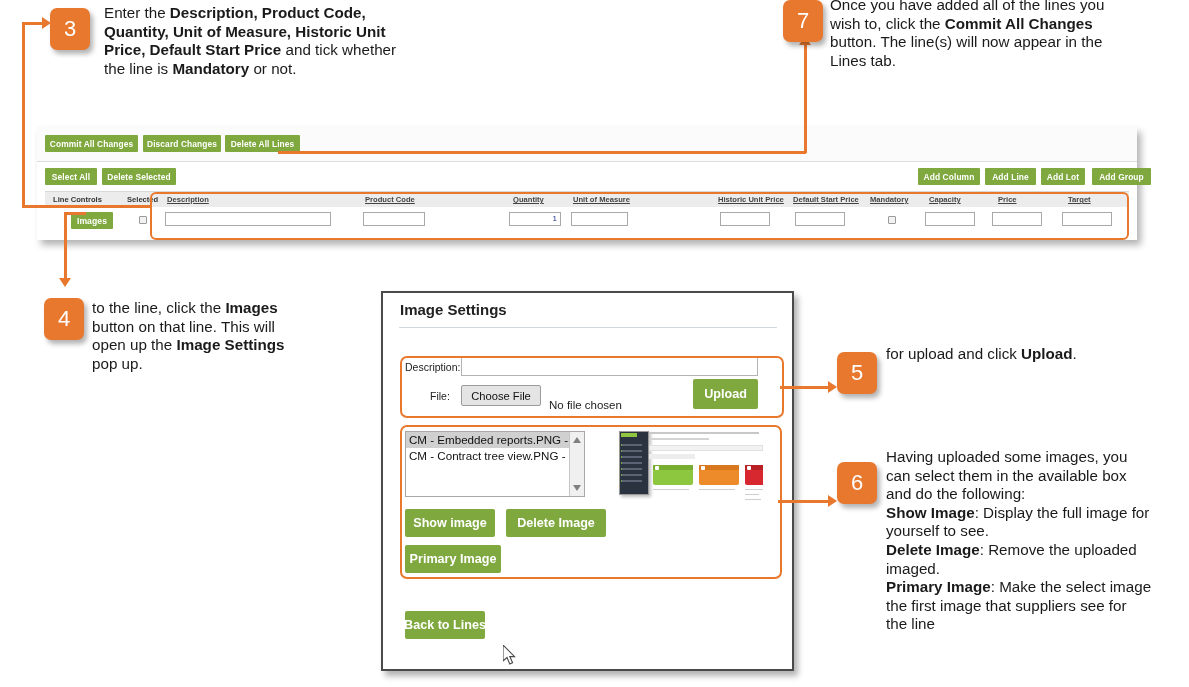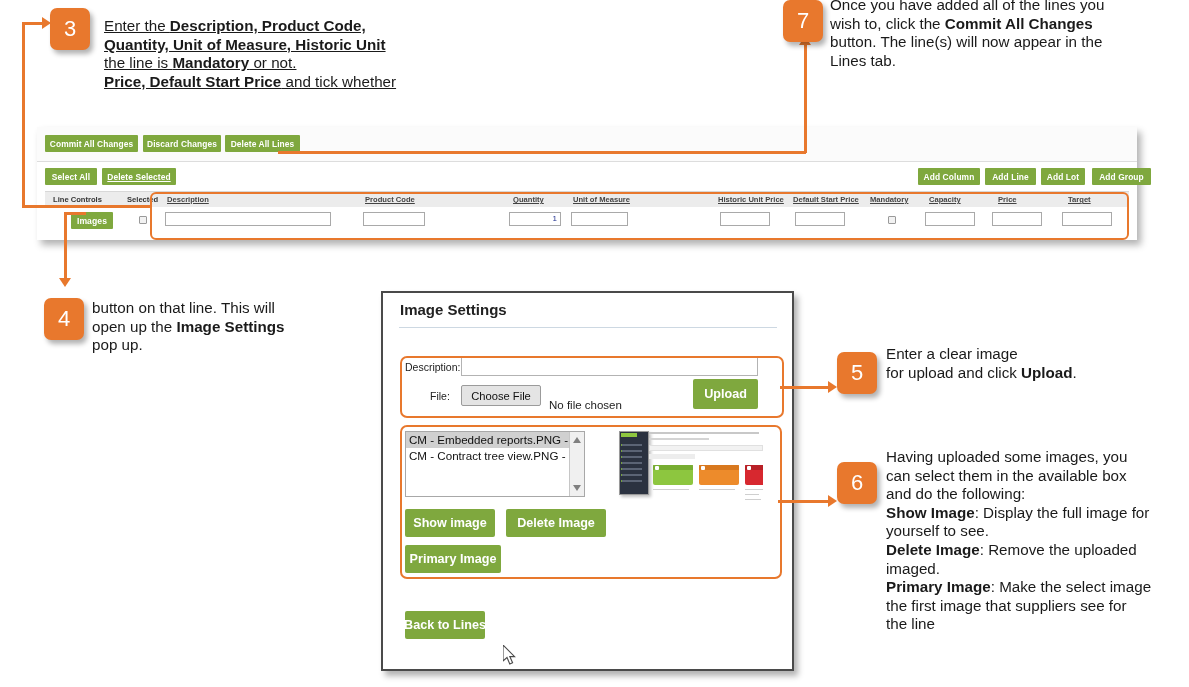--- a/index.html
+++ b/index.html
@@ -160,44 +160,44 @@
 
 <div class="abs" style="left:400px;top:356px;width:380px;height:58px;border:2.5px solid #E8782D;border-radius:7px;z-index:4;"></div>
 <div class="ln ln-h" style="left:780px;top:386px;width:52px;"></div>
 <div class="arrow arr-r" style="left:828px;top:381px;"></div>
 
 <div class="abs" style="left:400px;top:425px;width:378px;height:150px;border:2.5px solid #E8782D;border-radius:7px;z-index:4;"></div>
 <div class="ln ln-h" style="left:778px;top:500px;width:54px;"></div>
 <div class="arrow arr-r" style="left:828px;top:495px;"></div>
 
 <div class="step-badge" style="left:50px;top:8px;">3</div>
-<div class="step-text" style="left:104px;top:17px;width:350px;text-decoration:underline;">
+<div class="step-text" style="left:104px;top:4px;width:350px;">
   <div><span>Enter the </span><b>Description, Product Code,</b></div>
   <div><b>Quantity, Unit of Measure, Historic Unit</b></div>
+  <div><b>Price, Default Start Price</b><span> and tick whether</span></div>
   <div><span>the line is </span><b>Mandatory</b><span> or not.</span></div>
-  <div><b>Price, Default Start Price</b><span> and tick whether</span></div>
 </div>
 
 <div class="step-badge" style="left:783px;top:0px;">7</div>
 <div class="step-text" style="left:830px;top:-4px;width:355px;">
   <div><span>Once you have added all of the lines you</span></div>
   <div><span>wish to, click the </span><b>Commit All Changes</b></div>
   <div><span>button. The line(s) will now appear in the</span></div>
   <div><span>Lines tab.</span></div>
 </div>
 
 <div id="grid-panel">
   <div class="strip-top"></div>
 
   <div class="gbtn" style="left:8px;top:8px;width:93px;height:17px;">Commit All Changes</div>
   <div class="gbtn" style="left:106px;top:8px;width:78px;height:17px;">Discard Changes</div>
   <div class="gbtn" style="left:188px;top:8px;width:75px;height:17px;">Delete All Lines</div>
 
   <div class="gbtn" style="left:8px;top:41px;width:52px;height:17px;">Select All</div>
-  <div class="gbtn" style="left:65px;top:41px;width:74px;height:17px;text-decoration:underline;">Delete Selected</div>
+  <div class="gbtn" style="left:65px;top:41px;width:74px;height:17px;">Delete Selected</div>
 
   <div class="gbtn" style="left:881px;top:41px;width:62px;height:17px;">Add Column</div>
   <div class="gbtn" style="left:948px;top:41px;width:51px;height:17px;">Add Line</div>
   <div class="gbtn" style="left:1004px;top:41px;width:44px;height:17px;">Add Lot</div>
   <div class="gbtn" style="left:1055px;top:41px;width:59px;height:17px;">Add Group</div>
 
   <div class="hdr-row">
     <div class="hdr-cell" style="left:8px;">Line Controls</div>
     <div class="hdr-cell" style="left:82px;">Selected</div>
     <div class="hdr-cell lnk" style="left:122px;">Description</div>
@@ -226,20 +226,21 @@
     <div class="fld" style="left:750px;width:50px;"></div>
     <div class="chk" style="left:843px;"></div>
     <div class="fld" style="left:880px;width:50px;"></div>
     <div class="fld" style="left:947px;width:50px;"></div>
     <div class="fld" style="left:1017px;width:50px;"></div>
   </div>
 </div>
 
 <div class="step-badge" style="left:44px;top:298px;">4</div>
 <div class="step-text" style="left:92px;top:299px;width:240px;">
+  <div><span>to the line, click the </span><b>Images</b></div>
   <div><span>button on that line. This will</span></div>
   <div><span>open up the </span><b>Image Settings</b></div>
   <div><span>pop up.</span></div>
 </div>
 
 <div id="img-dialog">
   <div id="dlg-title">Image Settings</div>
   <div id="dlg-rule"></div>
 
   <div class="dlg-lbl" style="left:22px;top:68px;">Description:</div>
@@ -306,21 +307,20 @@
 
   <div class="big-green" style="left:22px;top:318px;width:80px;height:28px;">Back to Lines</div>
 </div>
 
 <svg id="cursor" width="16" height="22" viewBox="0 0 16 22">
   <polygon points="0,0 0,16 4,12.5 6.8,19 9.6,17.8 6.8,11.6 11.6,11.6" fill="#ffffff" stroke="#4a4a4a" stroke-width="1.1"></polygon>
 </svg>
 
 <div class="step-badge" style="left:837px;top:352px;">5</div>
 <div class="step-text" style="left:886px;top:345px;width:300px;">
-  <div><span>Enter a clear image</span></div>
   <div><span>for upload and click </span><b>Upload</b><span>.</span></div>
 </div>
 
 <div class="step-badge" style="left:837px;top:462px;">6</div>
 <div class="step-text" style="left:886px;top:448px;width:305px;">
   <div><span>Having uploaded some images, you</span></div>
   <div><span>can select them in the available box</span></div>
   <div><span>and do the following:</span></div>
   <div><b>Show Image</b><span>: Display the full image for</span></div>
   <div><span>yourself to see.</span></div>

